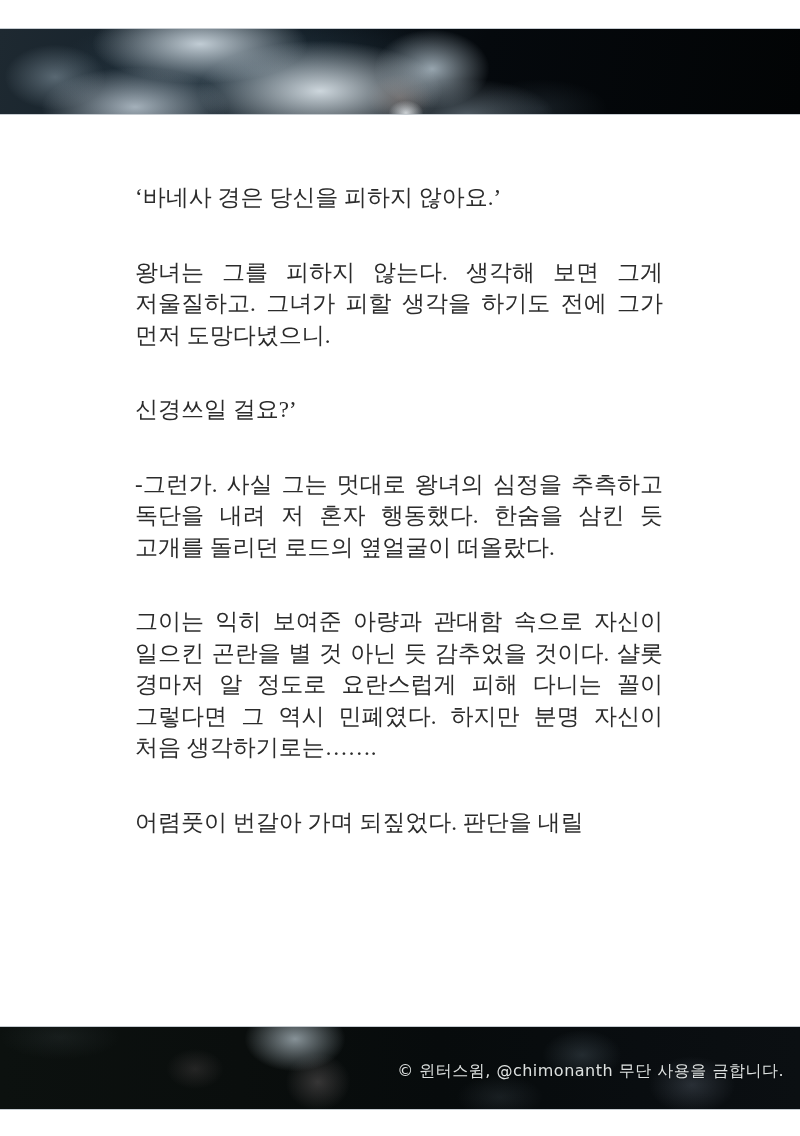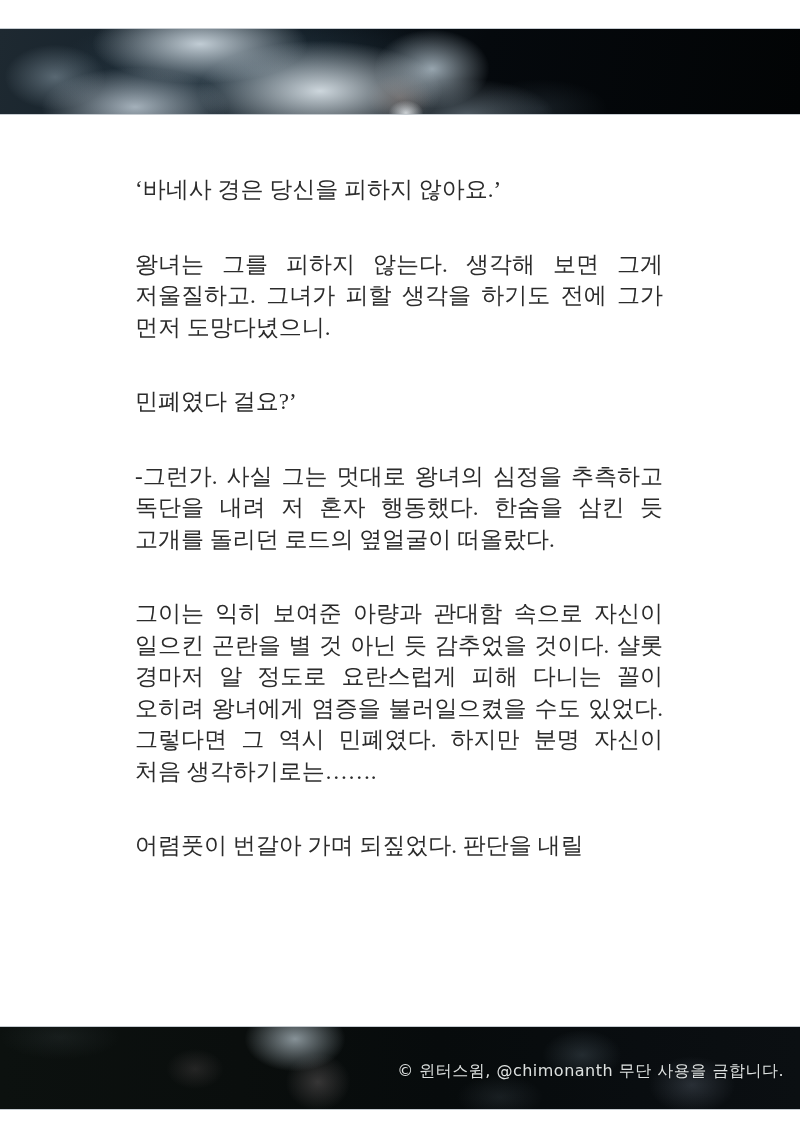--- a/index.html
+++ b/index.html
@@ -74,21 +74,21 @@
   
   .article {
     position: absolute;
     left: 135px;
     top: 166px;
     width: 528px;
     color: #2b2b2b;
     font-size: 23px;
   }
   .para {
-    margin: 8px 0 43px 0;
+    margin: 16px 0 43px 0;
   }
   .para:last-child {
     margin-bottom: 0;
   }
   .line {
     line-height: 31.5px;
     text-align: justify;
     text-align-last: justify;
     word-break: keep-all;
     white-space: normal;
@@ -107,32 +107,31 @@
   <div class="article">
       <div class="para">
         <div class="line">‘바네사 경은 당신을 피하지 않아요.’</div>
       </div>
       <div class="para">
         <div class="line">왕녀는 그를 피하지 않는다. 생각해 보면 그게</div>
         <div class="line">저울질하고. 그녀가 피할 생각을 하기도 전에 그가</div>
         <div class="line">먼저 도망다녔으니.</div>
       </div>
       <div class="para">
-        <div class="line">민폐였다 걸요?’</div>
+        <div class="line">신경쓰일 걸요?’</div>
       </div>
       <div class="para">
         <div class="line">-그런가. 사실 그는 멋대로 왕녀의 심정을 추측하고</div>
         <div class="line">독단을 내려 저 혼자 행동했다. 한숨을 삼킨 듯</div>
         <div class="line">고개를 돌리던 로드의 옆얼굴이 떠올랐다.</div>
       </div>
       <div class="para">
         <div class="line">그이는 익히 보여준 아량과 관대함 속으로 자신이</div>
         <div class="line">일으킨 곤란을 별 것 아닌 듯 감추었을 것이다. 샬롯</div>
         <div class="line">경마저 알 정도로 요란스럽게 피해 다니는 꼴이</div>
-        <div class="line">오히려 왕녀에게 염증을 불러일으켰을 수도 있었다.</div>
         <div class="line">그렇다면 그 역시 민폐였다. 하지만 분명 자신이</div>
         <div class="line">처음 생각하기로는…….</div>
       </div>
       <div class="para">
         <div class="line">어렴풋이 번갈아 가며 되짚었다. 판단을 내릴</div>
       </div>
     </div>
 
   <div class="photo-band bottom">
     <div class="watermark">© 윈터스윔, @chimonanth 무단 사용을 금합니다.</div>

